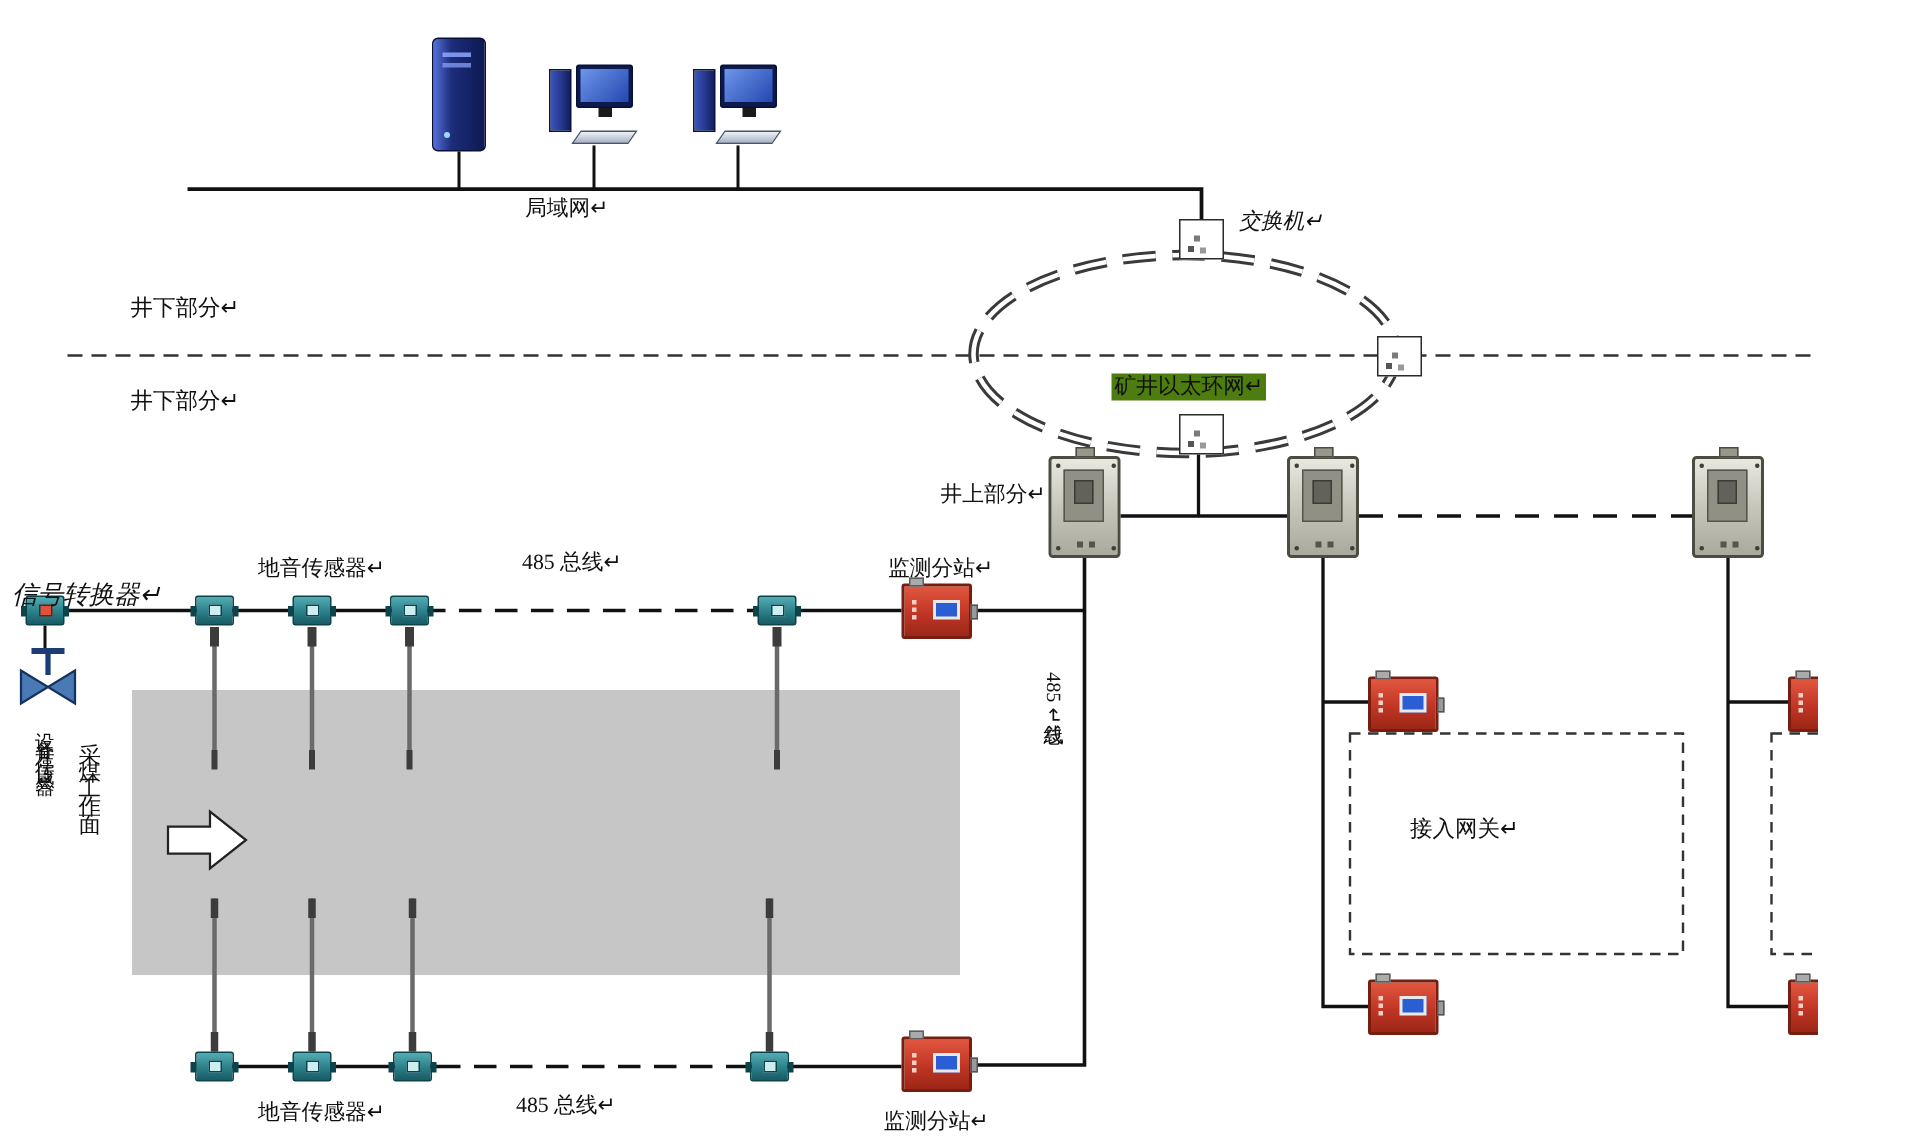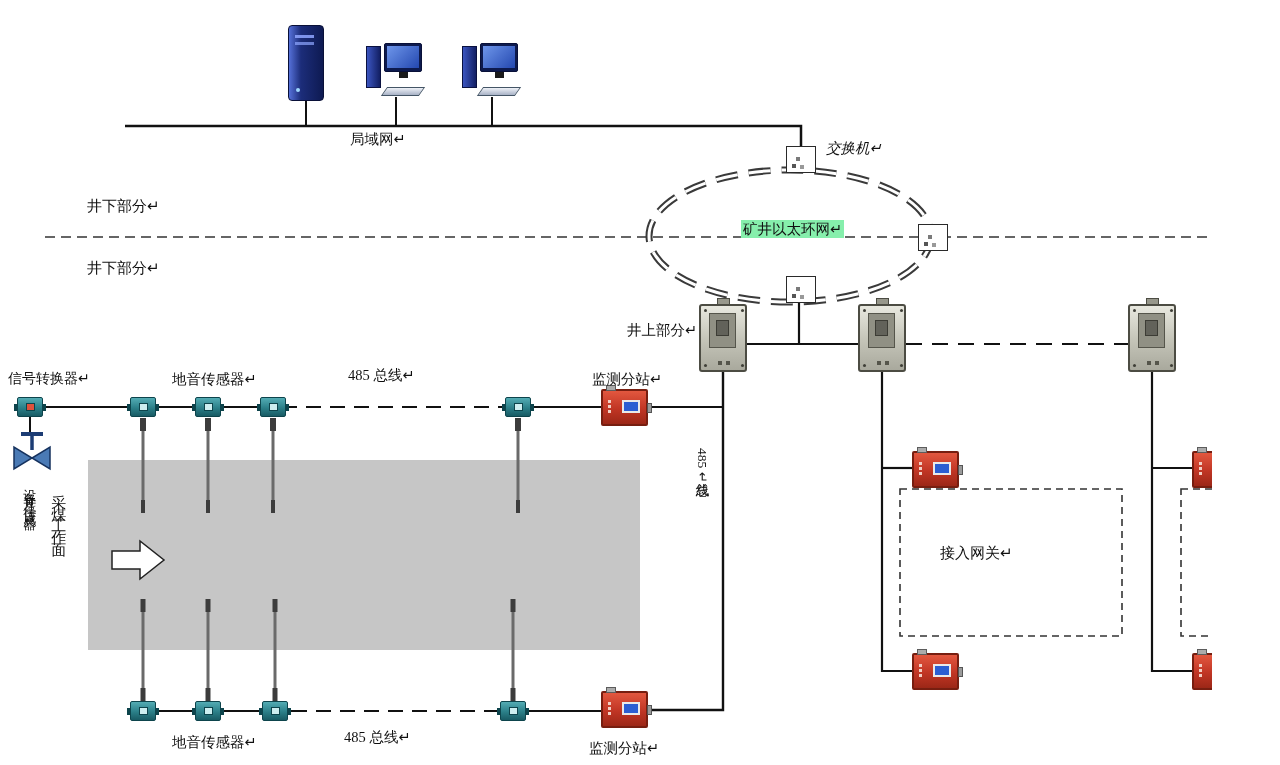--- a/index.html
+++ b/index.html
@@ -4,21 +4,21 @@
 <style>
   * { margin:0; padding:0; box-sizing:border-box; }
   html,body { background:#fff; }
   .canvas { position:relative; width:1212px; height:765px; background:#fff; overflow:hidden;
             font-family:"Liberation Serif", serif; color:#111; }
   .wires { position:absolute; left:0; top:0; z-index:1; }
 
   .lbl { position:absolute; z-index:6; font-size:14.5px; line-height:1.25; white-space:nowrap; color:#101010; }
   .v-up { writing-mode:vertical-rl; text-orientation:upright; white-space:normal; }
   .v-mixed { writing-mode:vertical-rl; text-orientation:mixed; white-space:normal; }
-  .ring-lbl { background:#86efac; padding:0 2px; }
+  .ring-lbl { background:#4d7c0f; padding:0 2px;margin-top:29px; }
 
   .dev { position:absolute; z-index:4; }
   .dev i { position:absolute; display:block; }
 
   
   .server { width:36px; height:76px; border-radius:4px; border:1px solid #091038;
             background:linear-gradient(90deg,#5570d8 0%,#1c2d7a 35%,#0e1a52 100%); }
   .server .s1 { left:6px; right:9px; top:9px; height:3px; background:#8fa6ff; opacity:.85; }
   .server .s2 { left:6px; right:9px; top:16px; height:3px; background:#8fa6ff; opacity:.7; }
   .server .led { left:7px; bottom:8px; width:4px; height:4px; border-radius:50%; background:#9fd8ff; }
@@ -294,21 +294,21 @@
   </div>
 
   <div class="dev corner-mark"></div>
 
   <div class="lbl" style="left:350px;top:130px;">局域网↵</div>
   <div class="lbl" style="left:826px;top:139px;font-style:italic;">交换机↵</div>
   <div class="lbl" style="left:87px;top:197px;font-size:15px;">井下部分↵</div>
   <div class="lbl ring-lbl" style="left:741px;top:220px;">矿井以太环网↵</div>
   <div class="lbl" style="left:87px;top:259px;font-size:15px;">井下部分↵</div>
   <div class="lbl" style="left:627px;top:321px;">井上部分↵</div>
-  <div class="lbl" style="left:8px;top:370px;font-size:14px;">信号转换器↵</div>
+  <div class="lbl" style="left:8px;top:386px;font-size:17px;font-style:italic;">信号转换器↵</div>
   <div class="lbl" style="left:172px;top:370px;">地音传感器↵</div>
   <div class="lbl" style="left:348px;top:366px;">485 总线↵</div>
   <div class="lbl" style="left:592px;top:370px;">监测分站↵</div>
   <div class="lbl v-mixed" style="left:693px;top:448px;font-size:13.5px;">485 总线↵</div>
   <div class="lbl v-up" style="left:49px;top:483px;font-size:15px;letter-spacing:12px;">采煤工作面</div>
   <div class="lbl v-up" style="left:21px;top:478px;font-size:13px;letter-spacing:5px;">设备开停传感器↵</div>
   <div class="lbl" style="left:940px;top:544px;font-size:15px;">接入网关↵</div>
   <div class="lbl" style="left:172px;top:733px;">地音传感器↵</div>
   <div class="lbl" style="left:344px;top:728px;">485 总线↵</div>
   <div class="lbl" style="left:589px;top:739px;">监测分站↵</div>

